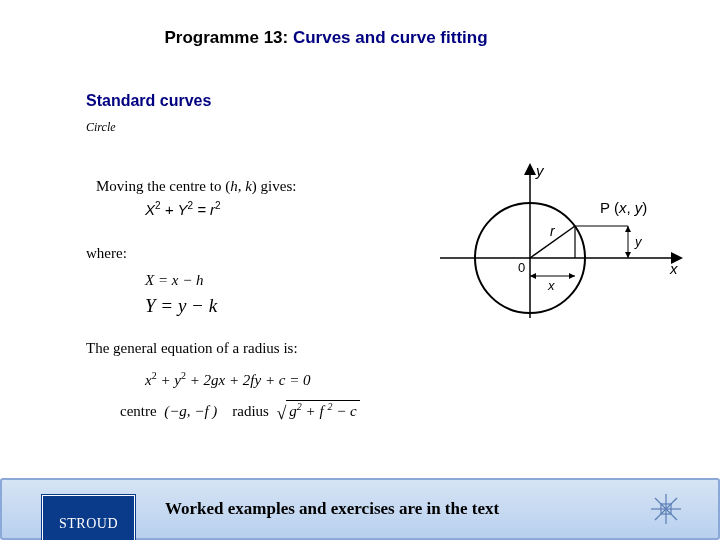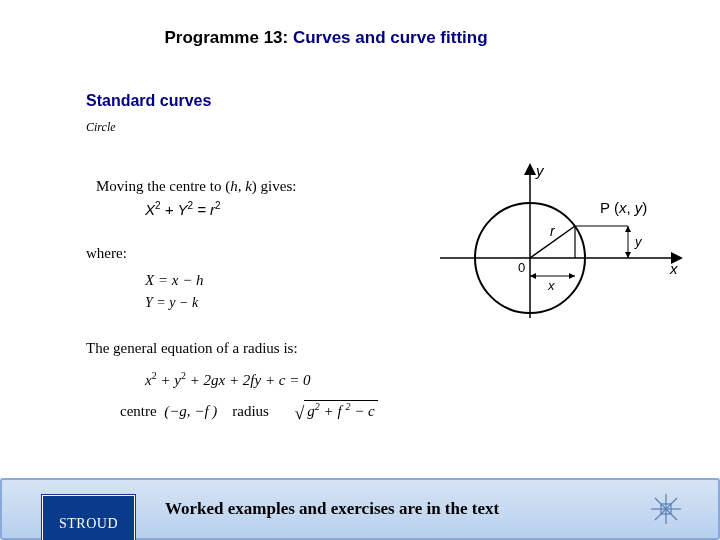--- a/index.html
+++ b/index.html
@@ -68,21 +68,21 @@
     position: absolute;
     top: 272px;
     left: 145px;
     font-size: 15px;
     font-style: italic;
   }
   .eq2b {
     position: absolute;
     top: 295px;
     left: 145px;
-    font-size: 14px;
+    font-size: 19px;
     font-style: italic;
   }
   .line2 {
     position: absolute;
     top: 340px;
     left: 86px;
     font-size: 15px;
   }
   .eq3 {
     position: absolute;
@@ -95,21 +95,21 @@
   .eq4 {
     position: absolute;
     top: 400px;
     left: 120px;
     font-size: 15px;
   }
   .eq4 .it { font-style: italic; }
   .sqrt-wrap {
     display: inline-block;
     position: relative;
-    margin-left: 18px;
+    margin-left: 0;
   }
   .sqrt-sym {
     font-size: 18px;
     vertical-align: -3px;
   }
   .sqrt-body {
     border-top: 1px solid #000;
     padding: 0 3px;
     display: inline-block;
   }

